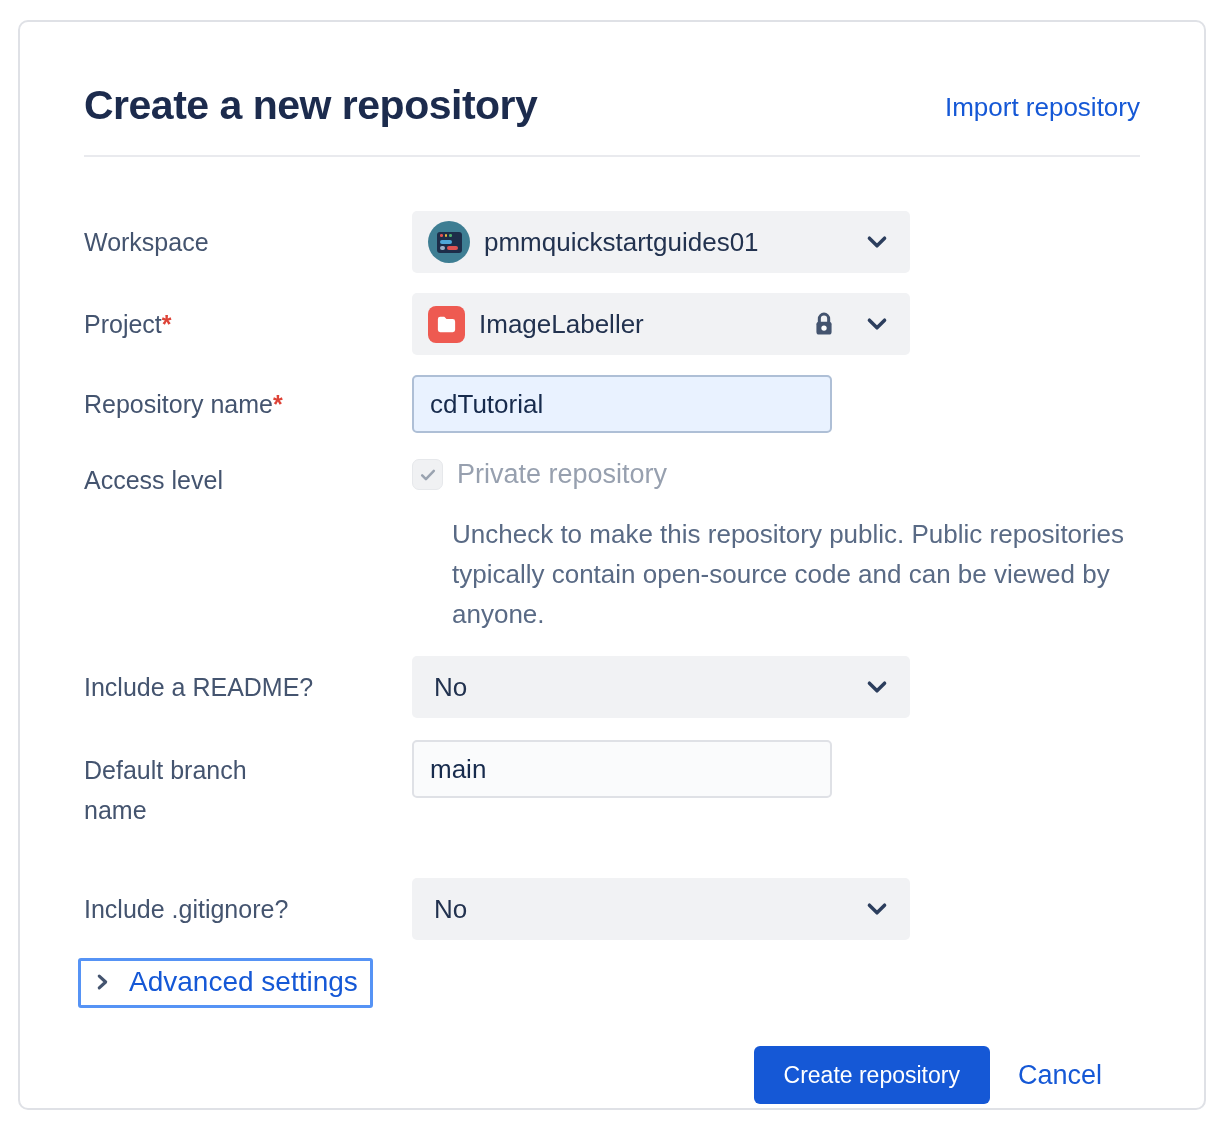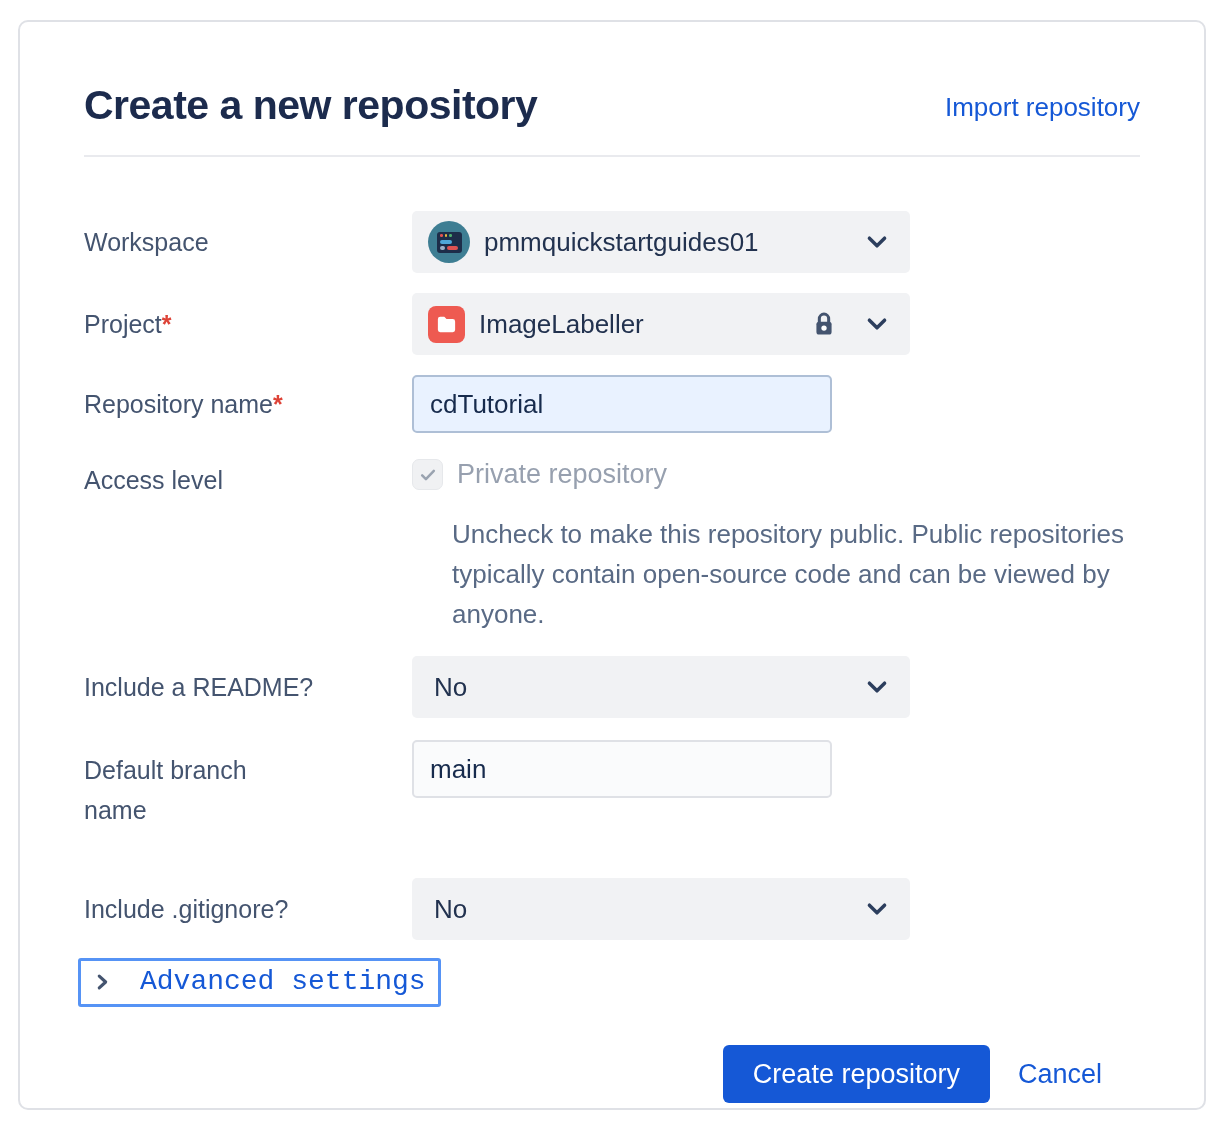--- a/index.html
+++ b/index.html
@@ -161,29 +161,28 @@
   
   .mb20 { margin-bottom: 20px; }
   .mb26 { margin-bottom: 26px; }
   .mb22 { margin-bottom: 22px; }
   .mb44 { margin-bottom: 48px; }
   .mb10 { margin-bottom: 10px; }
   
   .advanced {
     display: inline-flex;
     align-items: center;
-    gap: 27px;
+    gap: 16px;
     margin-left: -6px;
     margin-top: 8px;
     padding: 5px 12px 7px 10px;
     border: 3px solid #5693F5;
     border-radius: 3px;
     cursor: pointer;
     background: transparent;
-    font-family: Liberation Mono, monospace;
   }
   .advanced .adv-label {
     font-size: 28px;
     color: #1558D6;
   }
   
   .actions {
     display: flex;
     align-items: center;
     justify-content: flex-end;
@@ -192,21 +191,21 @@
     padding-right: 38px;
   }
   .btn-primary {
     background: #1558D6;
     color: #ffffff;
     border: none;
     border-radius: 6px;
     height: 58px;
     padding: 0 30px;
     font-family: "Liberation Sans", sans-serif;
-    font-size: 27px;
+    font-size: 23px;
     cursor: pointer;
   }
   .btn-cancel {
     font-size: 27px;
     color: #1558D6;
     text-decoration: none;
     cursor: pointer;
   }
 </style>
 </head>

